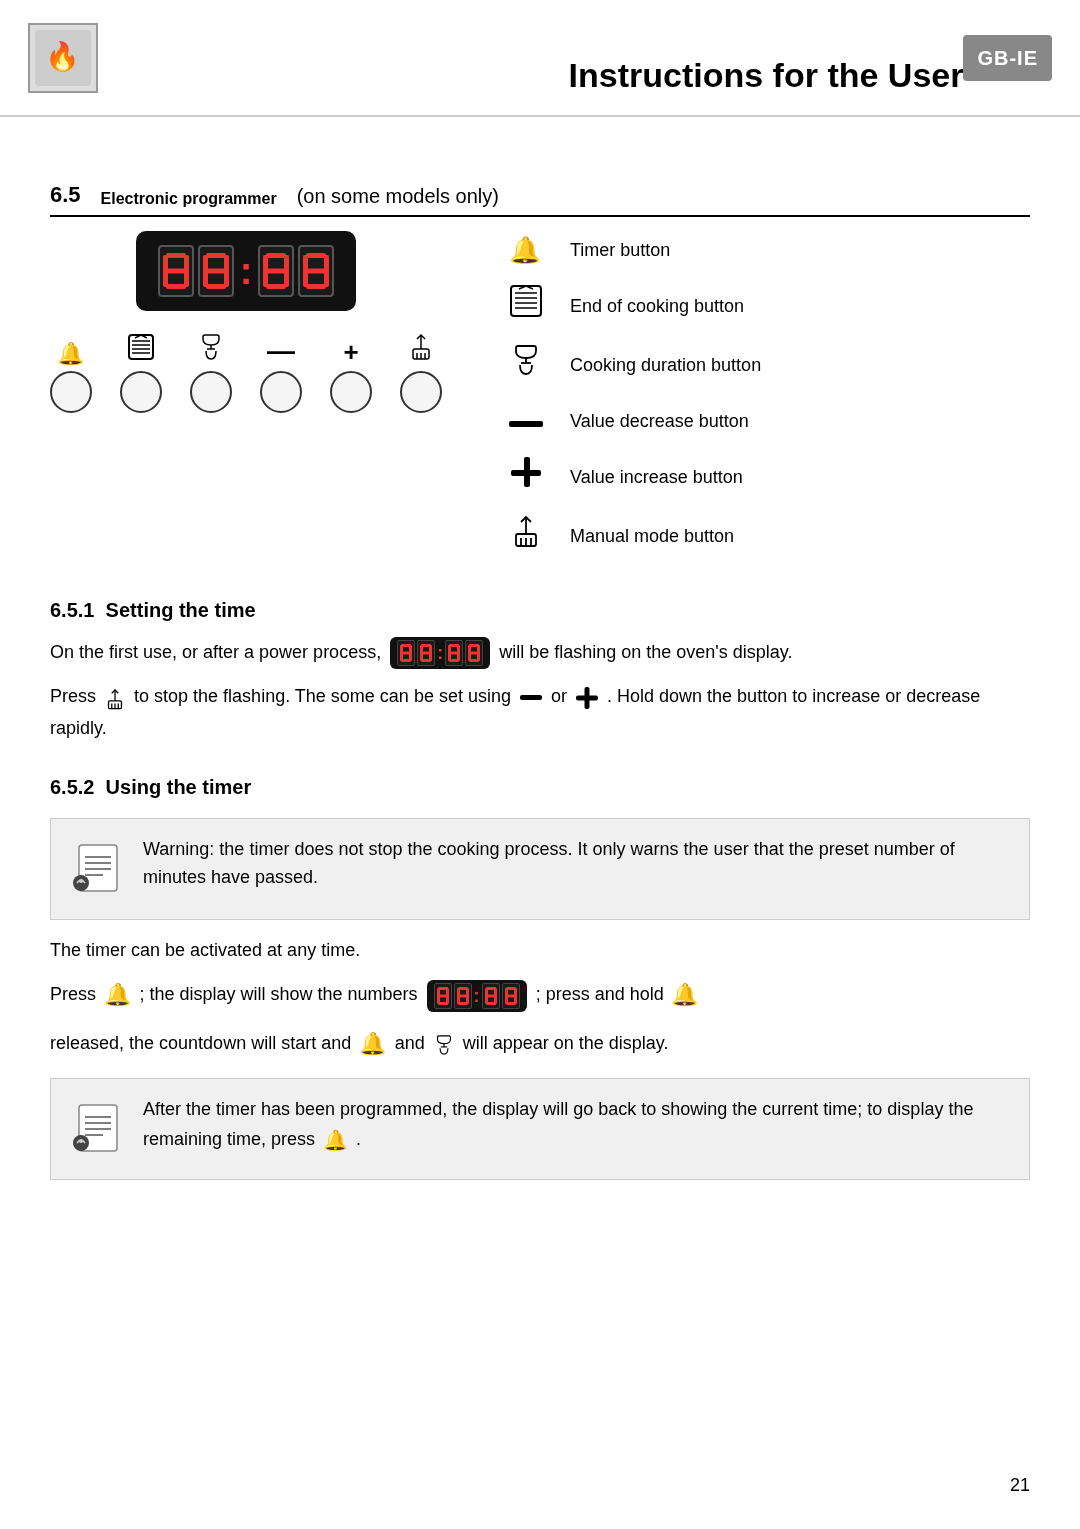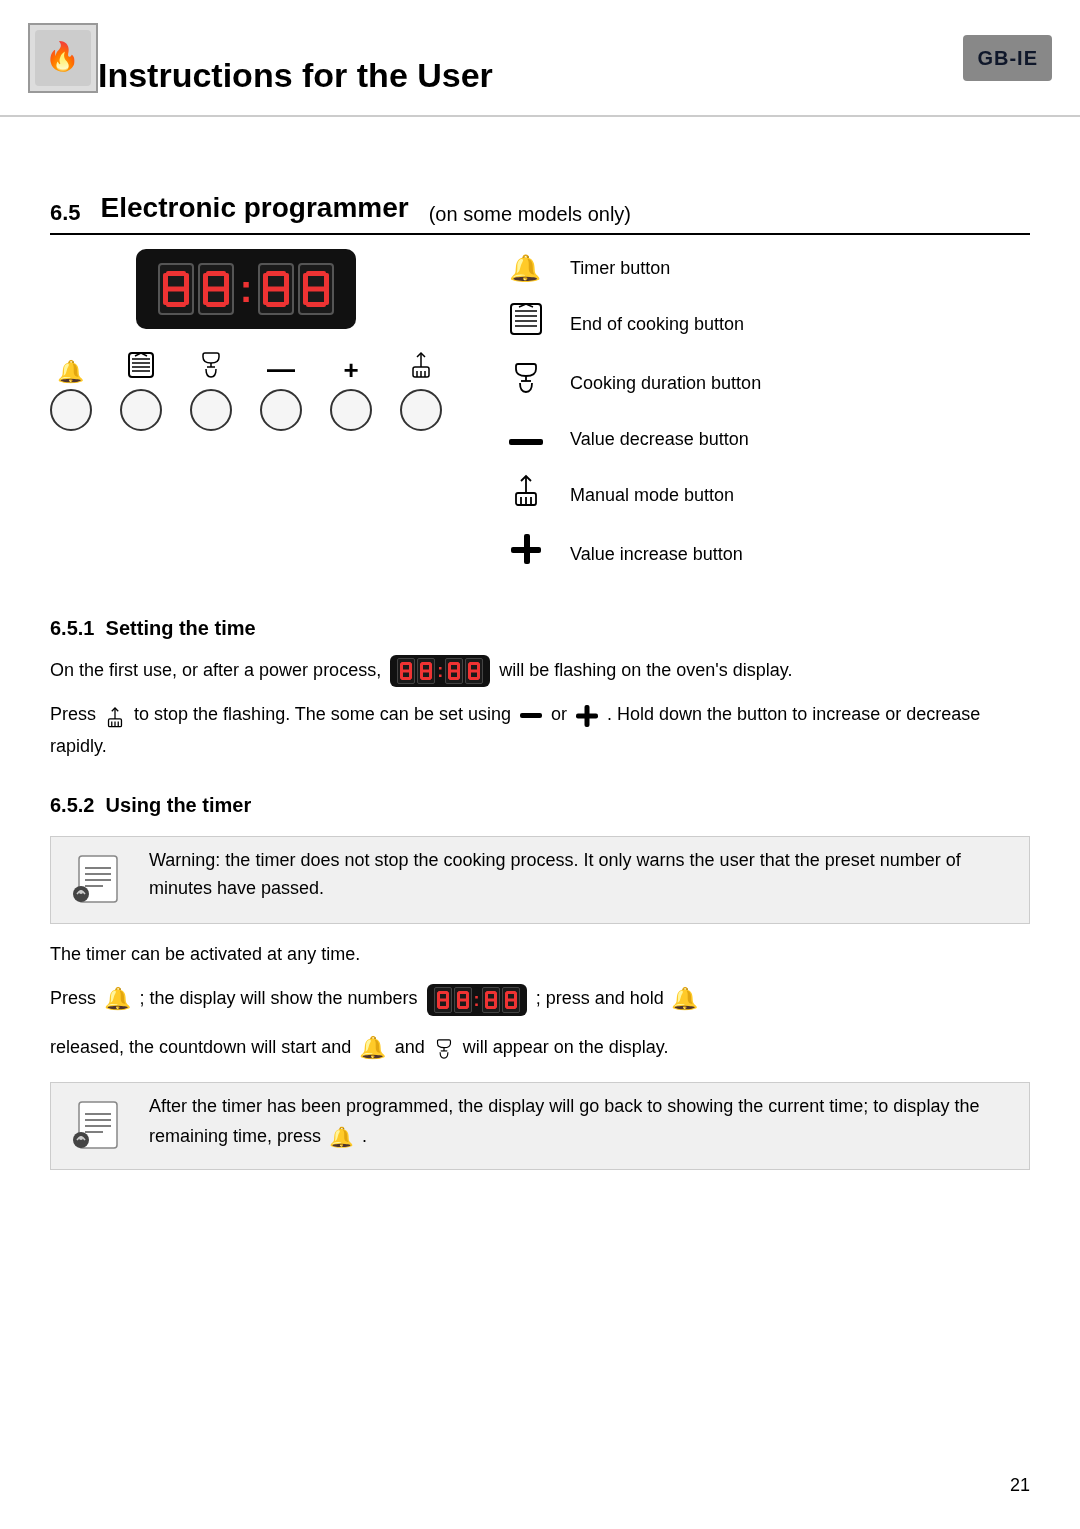--- a/index.html
+++ b/index.html
@@ -29,26 +29,26 @@
       border: 2px solid #999;
       display: flex;
       align-items: center;
       justify-content: center;
       overflow: hidden;
     }
     .header-title {
       font-size: 34px;
       font-weight: bold;
       flex: 1;
-      text-align: left;
+      text-align: right;
       margin-top: 36px;
     }
     .header-badge {
       background: #888;
-      color: #0f172a;
+      color: #ffffff;
       font-size: 20px;
       font-weight: bold;
       padding: 8px 14px;
       border-radius: 4px;
       letter-spacing: 1px;
     }
 
     
     .content {
       padding: 30px 50px;
@@ -214,24 +214,24 @@
     .para {
       font-size: 18px;
       line-height: 1.65;
       margin-bottom: 12px;
     }
 
     
     .warning-box {
       display: flex;
       align-items: flex-start;
-      gap: 18px;
+      gap: 12px;
       background: #f0f0f0;
       border: 1px solid #ccc;
-      padding: 9px 20px;
+      padding: 16px 20px;
       margin: 16px 0;
     }
     .warning-icon {
       flex-shrink: 0;
       width: 60px;
     }
     .warning-text {
       font-size: 18px;
       line-height: 1.6;
     }
@@ -351,21 +351,21 @@
   </div>
   <div class="header-title">Instructions for the User</div>
   <div class="header-badge">GB-IE</div>
 </div>
 
 <div class="content">
 
   <div>
     <div style="display:flex; align-items:flex-end; gap:20px; margin-bottom:4px;">
       <span style="font-weight:bold; font-size:22px;">6.5</span>
-      <span style="font-weight:bold; font-size:28px;margin-top:40px;">Electronic programmer</span>
+      <span style="font-weight:bold; font-size:16px;margin-top:40px;">Electronic programmer</span>
       <span style="font-size:20px;">(on some models only)</span>
     </div>
     <hr class="section-hr">
   </div>
 
   <div class="programmer-layout">
 
     <div class="display-panel">
 
       <div class="digital-display">
@@ -504,39 +504,39 @@
           <svg width="34" height="12" viewBox="0 0 34 12">
             <rect x="0" y="3" width="34" height="6" rx="2" fill="#000"></rect>
           </svg>
         </div>
         <div class="legend-text">Value decrease button</div>
       </div>
 
       <div class="legend-item">
         <div class="legend-icon">
           <svg width="34" height="34" viewBox="0 0 34 34">
+            <rect x="2" y="15" width="30" height="6" rx="2" fill="#000"></rect>
+            <rect x="15" y="2" width="6" height="30" rx="2" fill="#000"></rect>
+          </svg>
+        </div>
+        <div class="legend-text">Value increase button</div>
+      </div>
+
+      <div class="legend-item">
+        <div class="legend-icon">
+          <svg width="34" height="34" viewBox="0 0 34 34">
             <rect x="7" y="20" width="20" height="12" rx="2" fill="none" stroke="#000" stroke-width="1.8"></rect>
             <line x1="17" y1="4" x2="17" y2="20" stroke="#000" stroke-width="1.8"></line>
             <path d="M12 8 L17 3 L22 8" fill="none" stroke="#000" stroke-width="1.8"></path>
             <line x1="12" y1="24" x2="12" y2="32" stroke="#000" stroke-width="1.8"></line>
             <line x1="17" y1="24" x2="17" y2="32" stroke="#000" stroke-width="1.8"></line>
             <line x1="22" y1="24" x2="22" y2="32" stroke="#000" stroke-width="1.8"></line>
           </svg>
         </div>
         <div class="legend-text">Manual mode button</div>
-      </div>
-
-      <div class="legend-item">
-        <div class="legend-icon">
-          <svg width="34" height="34" viewBox="0 0 34 34">
-            <rect x="2" y="15" width="30" height="6" rx="2" fill="#000"></rect>
-            <rect x="15" y="2" width="6" height="30" rx="2" fill="#000"></rect>
-          </svg>
-        </div>
-        <div class="legend-text">Value increase button</div>
       </div>
     </div>
 
   </div>
 
   <div>
     <div class="subsection-title">
       <span>6.5.1</span>&nbsp;&nbsp;<span>Setting the time</span>
     </div>
 

